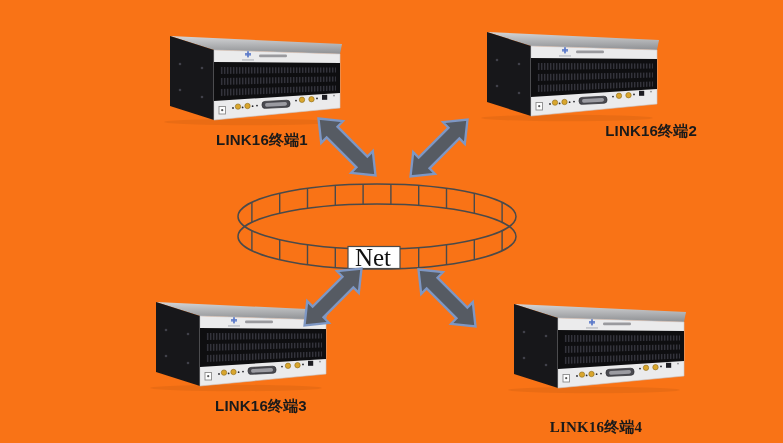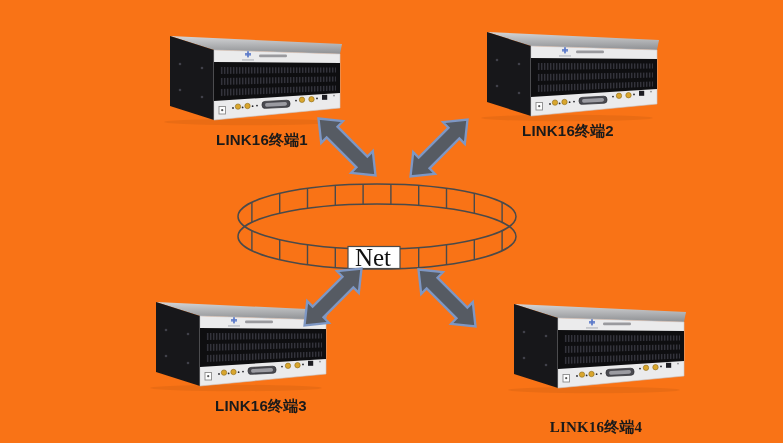--- a/index.html
+++ b/index.html
@@ -17,21 +17,21 @@
   .d1{left:146px;top:34px;}
   .d2{left:463px;top:30px;}
   .d3{left:132px;top:300px;}
   .d4{left:490px;top:302px;}
   .tlabel{
     position:absolute;width:200px;text-align:center;
     font-size:15px;font-weight:bold;color:var(--label-color);
     letter-spacing:.2px;
   }
   .l1{left:162px;top:131px;}
-  .l2{left:468px;top:122px;}
+  .l2{left:497px;top:122px;text-align:right;}
   .l3{left:161px;top:397px;text-align:center;}
   .l4{left:496px;top:418px;font-family:Liberation Serif, serif;}
   .ring-svg{position:absolute;left:232px;top:178px;width:292px;height:96px;overflow:visible;}
   .ring-svg ellipse{fill:none;stroke:var(--ring-stroke);stroke-width:1.5;}
   .ring-svg [data-name="ring-segments"] line{stroke:var(--ring-stroke);stroke-width:1.4;}
   .net-box{fill:#ffffff;stroke:var(--ring-stroke);stroke-width:1.2;}
   .net-text{
     font-family:"Liberation Serif",serif;font-size:25px;fill:#111111;
   }
   .arrow{position:absolute;width:96px;height:48px;overflow:visible;}

